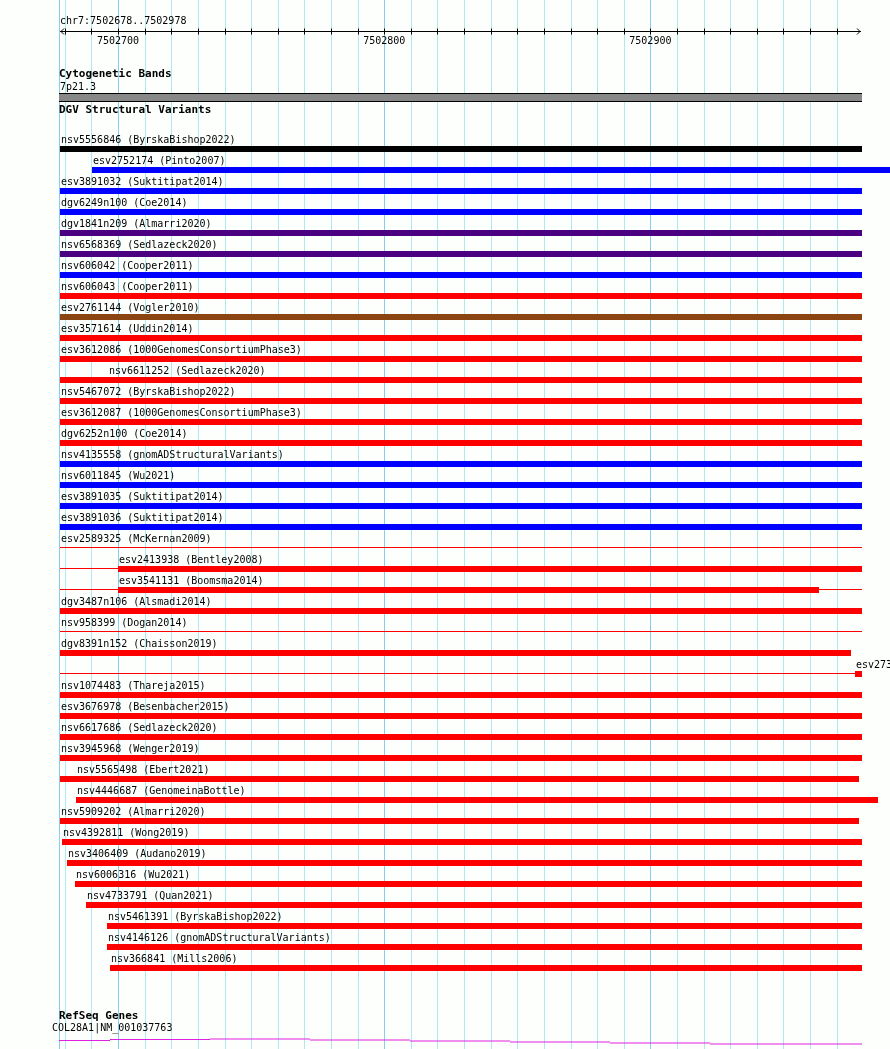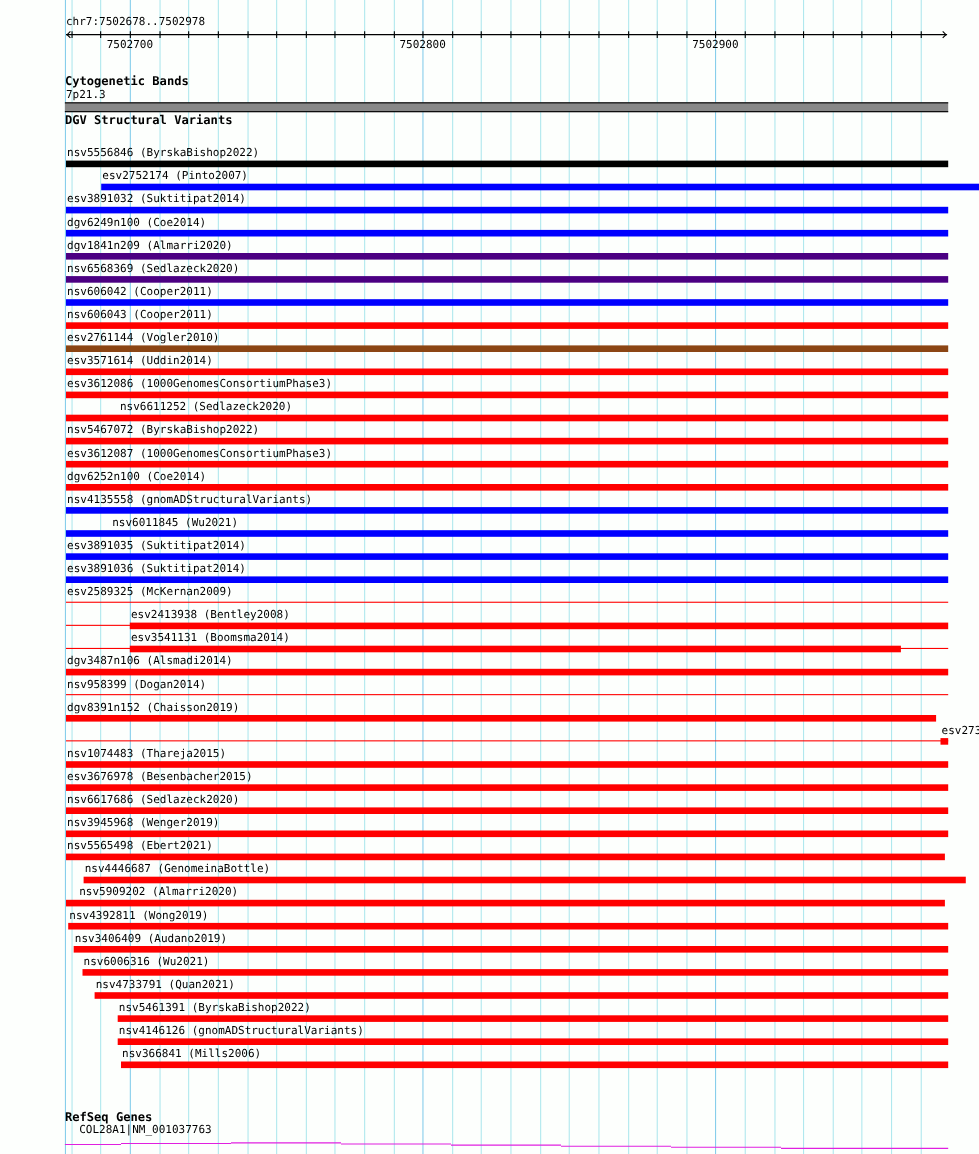--- a/index.html
+++ b/index.html
@@ -158,21 +158,21 @@
     </div>
     <div class="abs" style="left: 0px; top: 428px; width: 890px; height: 21px; text-align: center;">
       <div class="abs txt" style="left: 61px; top: 0px;">dgv6252n100 (Coe2014)</div>
       <div class="bar" style="left: 60px; width: 802px; top: 12px; background: rgb(255, 0, 0);"></div>
     </div>
     <div class="abs" style="left: 0px; top: 449px; width: 890px; height: 21px;">
       <div class="abs txt" style="left: 61px; top: 0px;">nsv4135558 (gnomADStructuralVariants)</div>
       <div class="bar" style="left: 60px; width: 802px; top: 12px; background: rgb(0, 0, 255);"></div>
     </div>
     <div class="abs" style="left: 0px; top: 470px; width: 890px; height: 21px;">
-      <div class="abs txt" style="left: 61px; top: 0px; margin-left: 41px;">nsv6011845 (Wu2021)</div>
+      <div class="abs txt" style="left: 61px; top: 0px;">nsv6011845 (Wu2021)</div>
       <div class="bar" style="left: 60px; width: 802px; top: 12px; background: rgb(0, 0, 255);"></div>
     </div>
     <div class="abs" style="left: 0px; top: 491px; width: 890px; height: 21px; padding-left: 40px;">
       <div class="abs txt" style="left: 61px; top: 0px;">esv3891035 (Suktitipat2014)</div>
       <div class="bar" style="left: 60px; width: 802px; top: 12px; background: rgb(0, 0, 255);"></div>
     </div>
     <div class="abs" style="left: 0px; top: 512px; width: 890px; height: 21px;">
       <div class="abs txt" style="left: 61px; top: 0px;">esv3891036 (Suktitipat2014)</div>
       <div class="bar" style="left: 60px; width: 802px; top: 12px; background: rgb(0, 0, 255);"></div>
     </div>
@@ -217,29 +217,29 @@
     </div>
     <div class="abs" style="left: 0px; top: 722px; width: 890px; height: 21px;">
       <div class="abs txt" style="left: 61px; top: 0px;">nsv6617686 (Sedlazeck2020)</div>
       <div class="bar" style="left: 60px; width: 802px; top: 12px; background: rgb(255, 0, 0);"></div>
     </div>
     <div class="abs" style="left: 0px; top: 743px; width: 890px; height: 21px;">
       <div class="abs txt" style="left: 61px; top: 0px;">nsv3945968 (Wenger2019)</div>
       <div class="bar" style="left: 60px; width: 802px; top: 12px; background: rgb(255, 0, 0);"></div>
     </div>
     <div class="abs" style="left: 0px; top: 764px; width: 890px; height: 21px;">
-      <div class="abs txt" style="left: 61px; top: 0px;">nsv5565498 (Ebert2021)</div>
+      <div class="abs txt" style="left: 61px; top: 0px; padding-left: 16px;">nsv5565498 (Ebert2021)</div>
       <div class="bar" style="left: 60px; width: 799px; top: 12px; background: rgb(255, 0, 0);"></div>
     </div>
     <div class="abs" style="left: 16px; top: 785px; width: 890px; height: 21px;">
       <div class="abs txt" style="left: 61px; top: 0px;">nsv4446687 (GenomeinaBottle)</div>
       <div class="bar" style="left: 60px; width: 802px; top: 12px; background: rgb(255, 0, 0);"></div>
     </div>
     <div class="abs" style="left: 0px; top: 806px; width: 890px; height: 21px;">
-      <div class="abs txt" style="left: 72px; top: 0px; text-align: center;">nsv5909202 (Almarri2020)</div>
+      <div class="abs txt" style="left: 61px; top: 0px; text-align: center;">nsv5909202 (Almarri2020)</div>
       <div class="bar" style="left: 60px; width: 799px; top: 12px; background: rgb(255, 0, 0);"></div>
     </div>
     <div class="abs" style="left: 0px; top: 827px; width: 890px; height: 21px;">
       <div class="abs txt" style="left: 63px; top: 0px;">nsv4392811 (Wong2019)</div>
       <div class="bar" style="left: 62px; width: 800px; top: 12px; background: rgb(255, 0, 0);"></div>
     </div>
     <div class="abs" style="left: 0px; top: 848px; width: 890px; height: 21px;">
       <div class="abs txt" style="left: 68px; top: 0px;">nsv3406409 (Audano2019)</div>
       <div class="bar" style="left: 67px; width: 795px; top: 12px; background: rgb(255, 0, 0);"></div>
     </div>
@@ -259,21 +259,21 @@
       <div class="abs txt" style="left: 108px; top: 0px;">nsv4146126 (gnomADStructuralVariants)</div>
       <div class="bar" style="left: 107px; width: 755px; top: 12px; background: rgb(255, 0, 0);"></div>
     </div>
     <div class="abs" style="left: 0px; top: 953px; width: 890px; height: 21px;">
       <div class="abs txt" style="left: 111px; top: 0px;">nsv366841 (Mills2006)</div>
       <div class="bar" style="left: 110px; width: 752px; top: 12px; background: rgb(255, 0, 0);"></div>
     </div>
   </div>
 
 <div class="abs title" style="left:59px; top:1010px;">RefSeq Genes</div>
-<div class="abs txt" style="left:72px; top:1022px;">COL28A1|NM_001037763</div>
+<div class="abs txt" style="left:52px; top:1022px;">COL28A1|NM_001037763</div>
 <svg id="genes" xmlns="http://www.w3.org/2000/svg">
     <line x1="59" x2="110" y1="15.5" y2="15.5" stroke="#e020e0" stroke-width="1"></line>
     <line x1="110" x2="210" y1="14.5" y2="14.5" stroke="#e020e0" stroke-width="1"></line>
     <line x1="210" x2="310" y1="14" y2="14" stroke="#e020e0" stroke-width="1"></line>
     <line x1="310" x2="410" y1="15" y2="15" stroke="#e020e0" stroke-width="1"></line>
     <line x1="410" x2="510" y1="16" y2="16" stroke="#e020e0" stroke-width="1"></line>
     <line x1="510" x2="610" y1="17" y2="17" stroke="#e020e0" stroke-width="1"></line>
     <line x1="610" x2="710" y1="18" y2="18" stroke="#e020e0" stroke-width="1"></line>
     <line x1="710" x2="862" y1="19" y2="19" stroke="#e020e0" stroke-width="1"></line>
   </svg>

